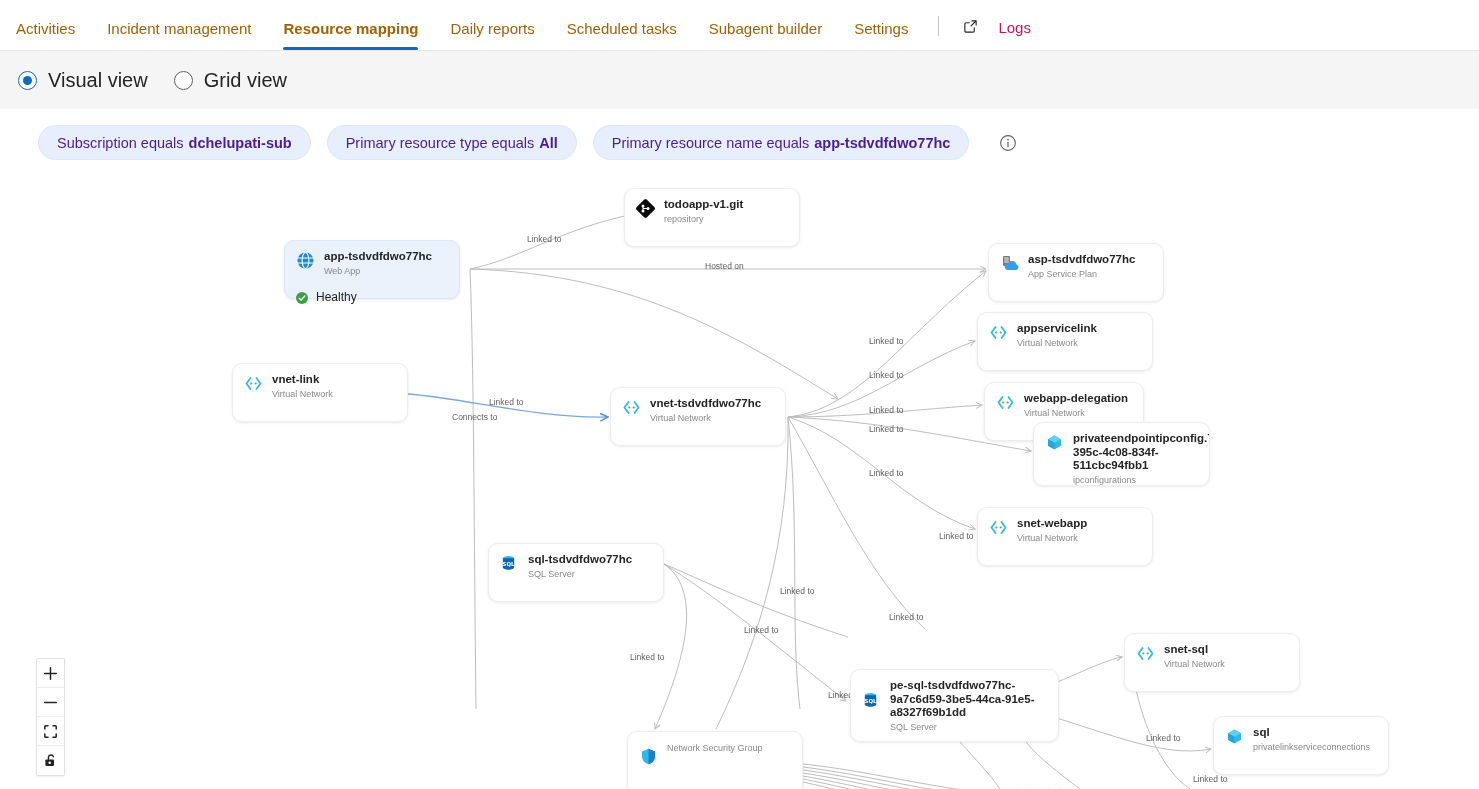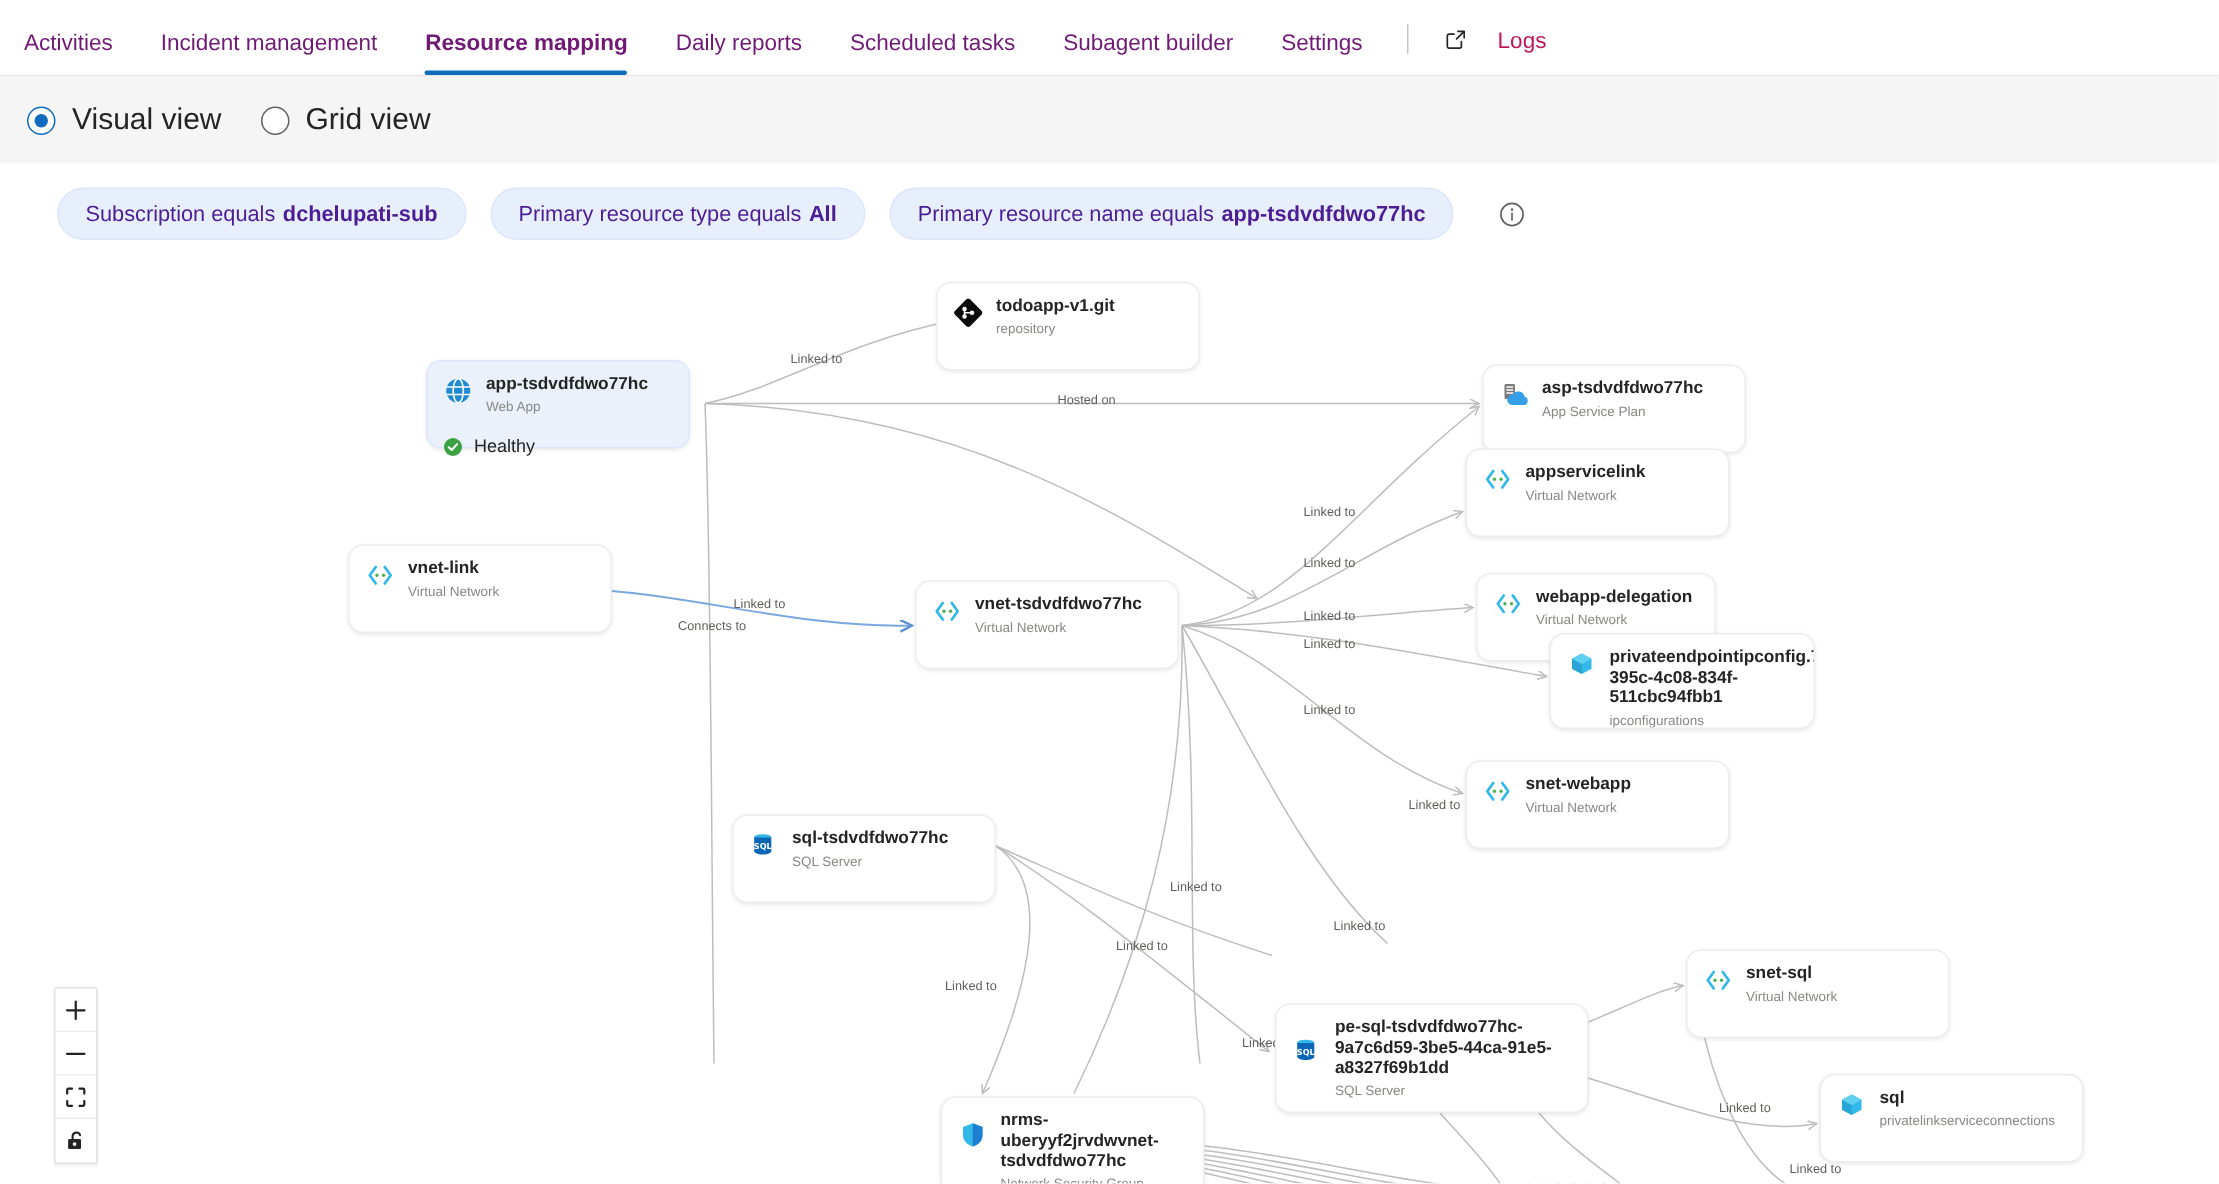--- a/index.html
+++ b/index.html
@@ -15,21 +15,21 @@
   .topnav {
     position: absolute; left: 0; top: 0; width: 1479px; height: 51px;
     background: #ffffff;
     border-bottom: 1px solid #e5e5e5;
     display: flex; align-items: flex-end;
     padding-left: 0px;
   }
   .tab {
     position: relative;
     font-size: 15px;
-    color: #701a75;
+    color: #a16207;
     padding: 0 16px 14px 16px;
     cursor: pointer;
     white-space: nowrap;
     line-height: 15px;
   }
   .tab.active { font-weight: bold; }
   .tab.active::after {
     content: "";
     position: absolute; left: 16px; right: 16px; bottom: 0;
     height: 3px; background: #0f6cbd; border-radius: 2px;
@@ -309,21 +309,21 @@
               <path d="M8 16a3.4 3.4 0 0 1 .4-6.8 4.3 4.3 0 0 1 8 1.3A2.8 2.8 0 0 1 15.6 16z" fill="#35a0e8"></path>
             </svg>
         </span>
         <div class="node-txt">
           <div class="node-title">asp-tsdvdfdwo77hc</div>
           <div class="node-sub">App Service Plan</div>
         </div>
       </div>
     </div>
 
-    <div class="node" style="left:977px;top:190px;width:176px;height:59px;">
+    <div class="node" style="left:977px;top:203px;width:176px;height:59px;">
       <div class="node-head">
         <span class="node-ico">
           <svg width="19" height="19" viewBox="0 0 19 19">
               <path d="M6.5 4 L2.5 9.5 L6.5 15" stroke="#32b8e8" stroke-width="1.8" fill="none" stroke-linecap="round" stroke-linejoin="round"></path>
               <path d="M12.5 4 L16.5 9.5 L12.5 15" stroke="#32b8e8" stroke-width="1.8" fill="none" stroke-linecap="round" stroke-linejoin="round"></path>
               <circle cx="7.3" cy="9.5" r="1.1" fill="#4caf50"></circle>
               <circle cx="11.7" cy="9.5" r="1.1" fill="#4caf50"></circle>
             </svg>
         </span>
         <div class="node-txt">
@@ -487,22 +487,20 @@
 
     <div class="node" style="left:627px;top:622px;width:176px;height:66px;">
       <div class="node-head">
         <span class="node-ico" style="margin-top:6px">
           <svg width="19" height="19" viewBox="0 0 19 19">
               <path d="M9.5 1.8 L16 4.4 V9.6 C16 13.4 13.2 16.2 9.5 17.3 C5.8 16.2 3 13.4 3 9.6 V4.4 Z" fill="#32b8e8"></path>
               <path d="M9.5 1.8 L16 4.4 V9.6 C16 13.4 13.2 16.2 9.5 17.3 Z" fill="#1d7fd1"></path>
             </svg>
         </span>
         <div class="node-txt">
-          <div class="node-title">nrms-uberyyf2jrvdwvnet-
-tsdvdfdwo77hc</div>
           <div class="node-sub">Network Security Group</div>
         </div>
       </div>
     </div>
 
   </div>
 
   <div class="zoomctl">
     <div class="zbtn">
       <span>

